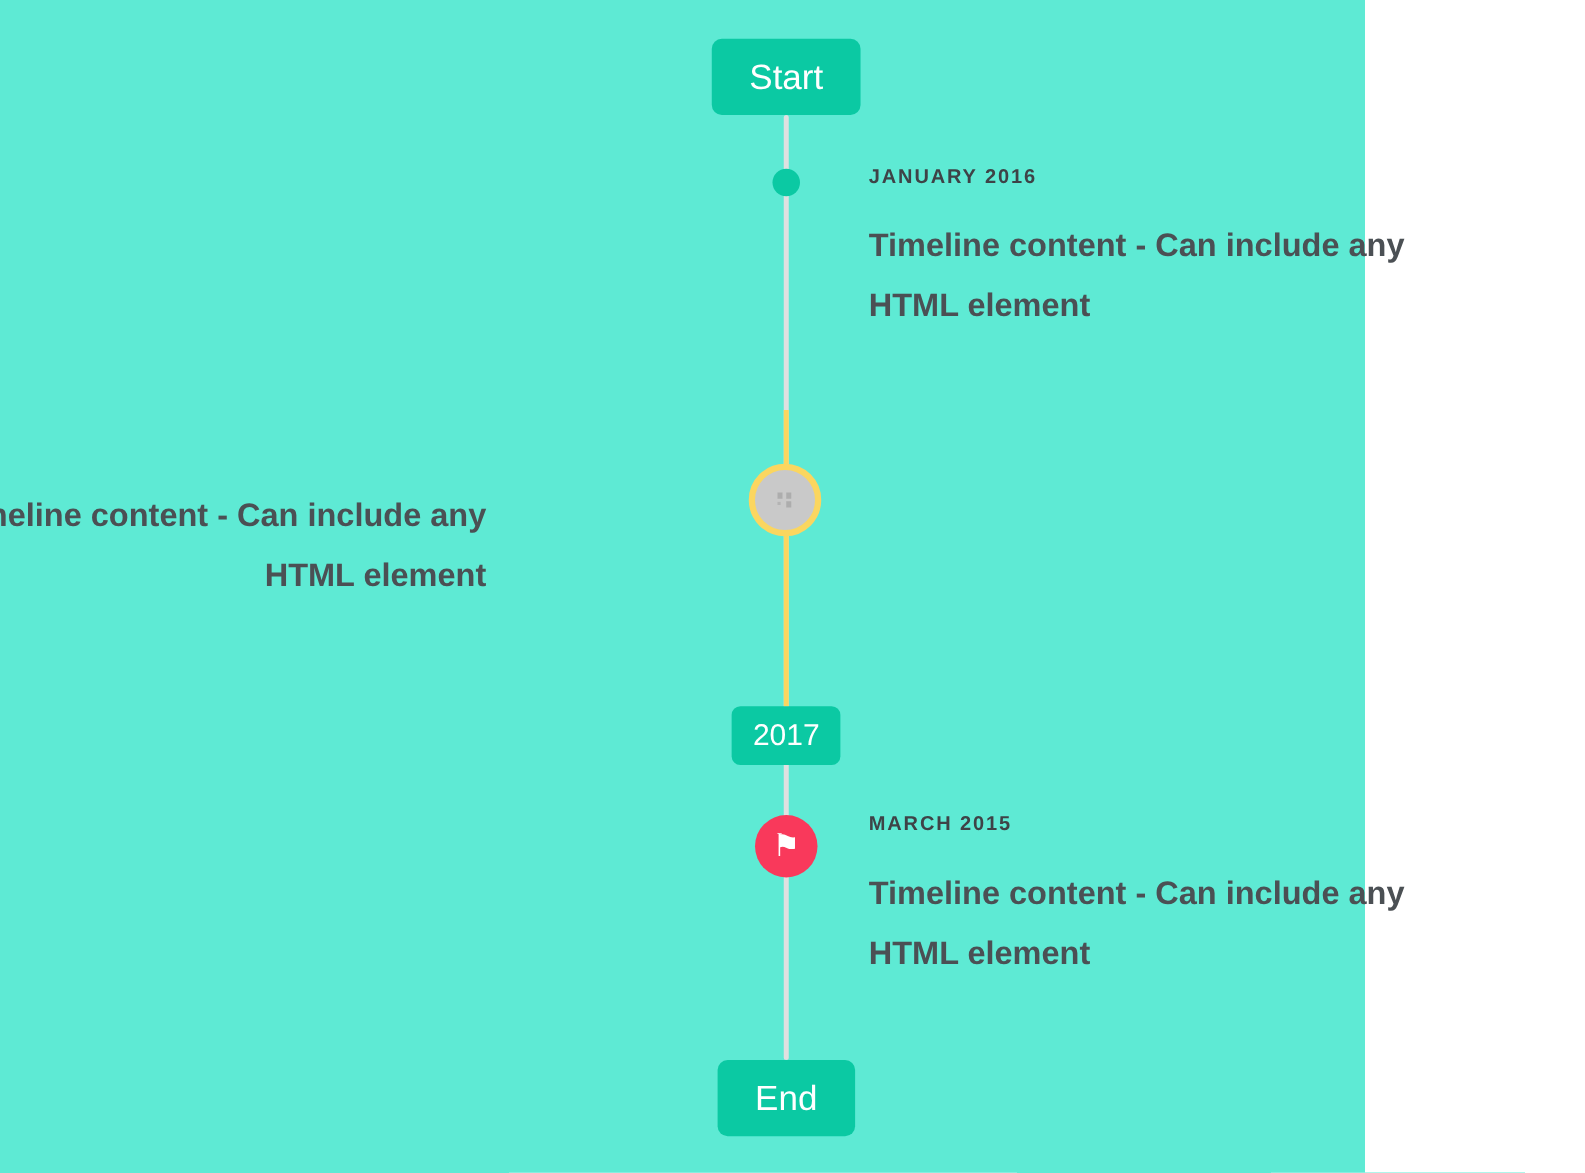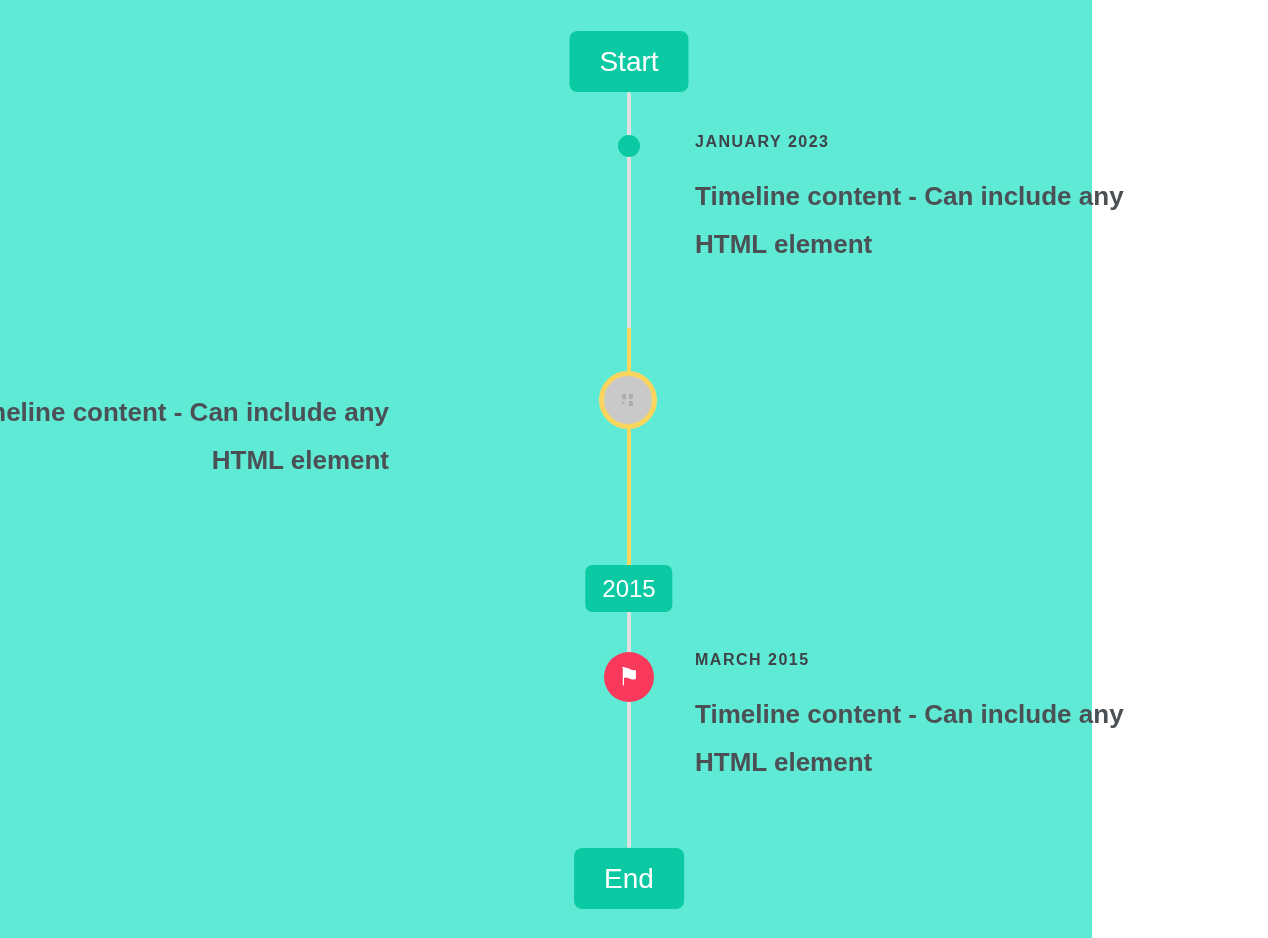--- a/index.html
+++ b/index.html
@@ -85,37 +85,37 @@
 
 <div class="page">
 
   <div class="tl-line"></div>
   <div class="tl-line-highlight"></div>
 
   <div class="badge badge-lg badge-start">Start</div>
 
   <div class="dot"></div>
   <div class="item item-right item-jan">
-    <div class="item-title">JANUARY 2023</div>
+    <div class="item-title">JANUARY 2016</div>
     <div class="item-content">Timeline content - Can include any HTML element</div>
   </div>
 
   <div class="circle-img">
     <svg width="16" height="14" viewBox="0 0 16 14">
       <rect x="2" y="1" width="4" height="5" fill="#adadad"></rect>
       <rect x="9" y="1" width="4" height="5" fill="#adadad"></rect>
       <rect x="2" y="8.5" width="2.5" height="2.5" fill="#b4b4b4"></rect>
       <rect x="9" y="8" width="4" height="5" fill="#adadad"></rect>
     </svg>
   </div>
   <div class="item item-left item-feb">
     <div class="item-content">Timeline content - Can include any HTML element</div>
   </div>
 
-  <div class="badge badge-sm badge-year">2015</div>
+  <div class="badge badge-sm badge-year">2017</div>
 
   <div class="flag-circle">
     <span class="flag-glyph">⚑</span>
   </div>
   <div class="item item-right item-mar">
     <div class="item-title">MARCH 2015</div>
     <div class="item-content">Timeline content - Can include any HTML element</div>
   </div>
 
   <div class="badge badge-lg badge-end">End</div>

